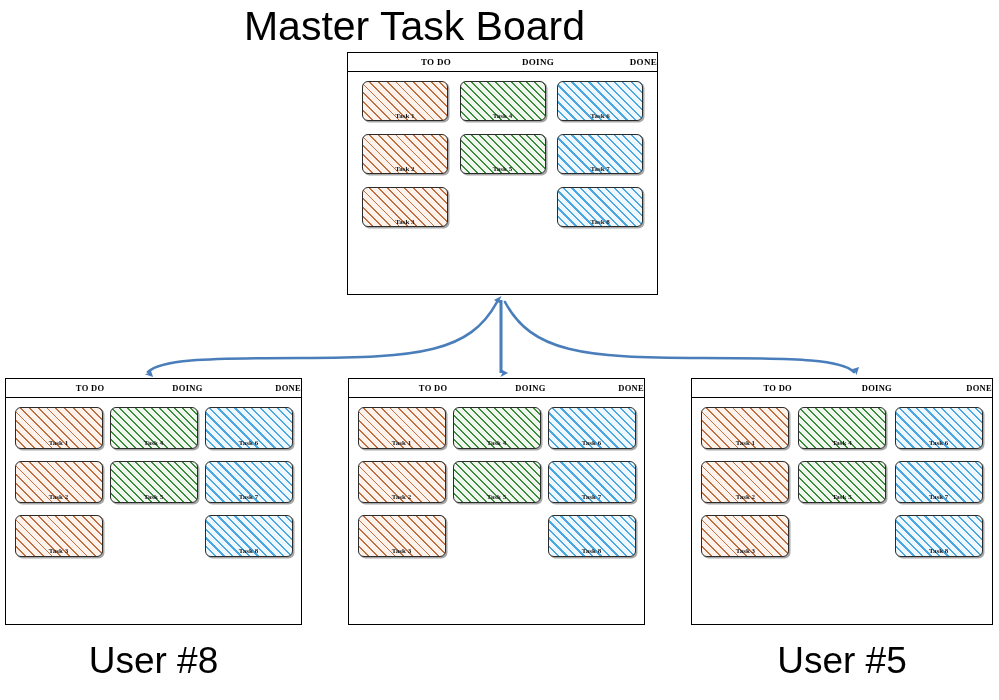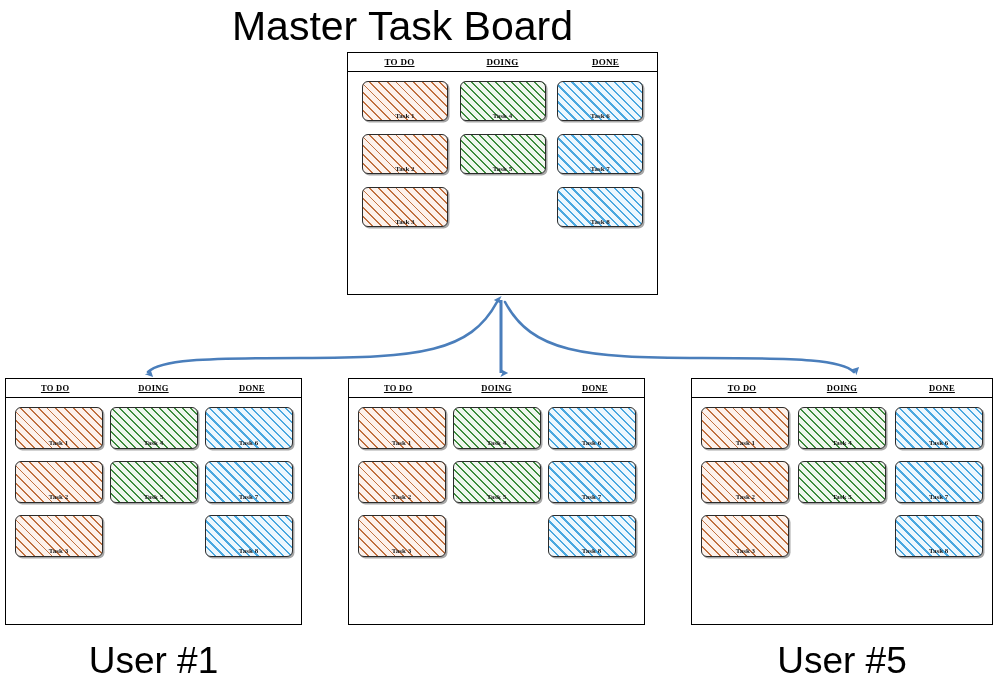--- a/index.html
+++ b/index.html
@@ -12,21 +12,21 @@
     width: 999px;
     height: 700px;
     background: #ffffff;
     font-family: "Liberation Sans", sans-serif;
     overflow: hidden;
   }
 
   
   #master-title {
     position: absolute;
-    left: 0;
+    left: 12px;
     top: 2px;
     width: 805px;
     text-align: center;
     font-size: 41px;
     font-weight: 400;
     color: #000000;
     letter-spacing: 0px;
     line-height: 48px;
     white-space: nowrap;
   }
@@ -41,27 +41,26 @@
   .board-header {
     position: relative;
     box-sizing: border-box;
     height: 19px;
     border-bottom: 1.5px solid #000000;
     display: flex;
     align-items: center;
   }
   .col-head {
     flex: 1 1 0;
-    text-align: center;
+    text-align: right;
     font-family: "Liberation Serif", serif;
     font-weight: bold;
     color: #000000;
     letter-spacing: 0.3px;
     white-space: nowrap;
-    text-decoration: underline;
   }
   .board-body {
     position: relative;
     display: flex;
     box-sizing: border-box;
     padding: 7px 6px 6px 6px;
   }
   .column {
     flex: 1 1 0;
     display: flex;
@@ -368,16 +367,16 @@
           <div class="card-sub" style="font-size:5px;">Completed</div>
         </div>
         <div class="card hatch-done" style="width:88px;height:42px;">
           <div class="card-title" style="font-size:7px;">Task 8</div>
           <div class="card-sub" style="font-size:5px;">Completed</div>
         </div>
       </div>
     </div>
   </div>
 
-  <div class="user-caption" style="left:5px; top:639px; width:297px;">User #1</div>
+  <div class="user-caption" style="left:5px; top:639px; width:297px;">User #8</div>
   <div class="user-caption" style="left:691px; top:639px; width:302px;">User #5</div>
 
 </div>
 
 </body></html>

